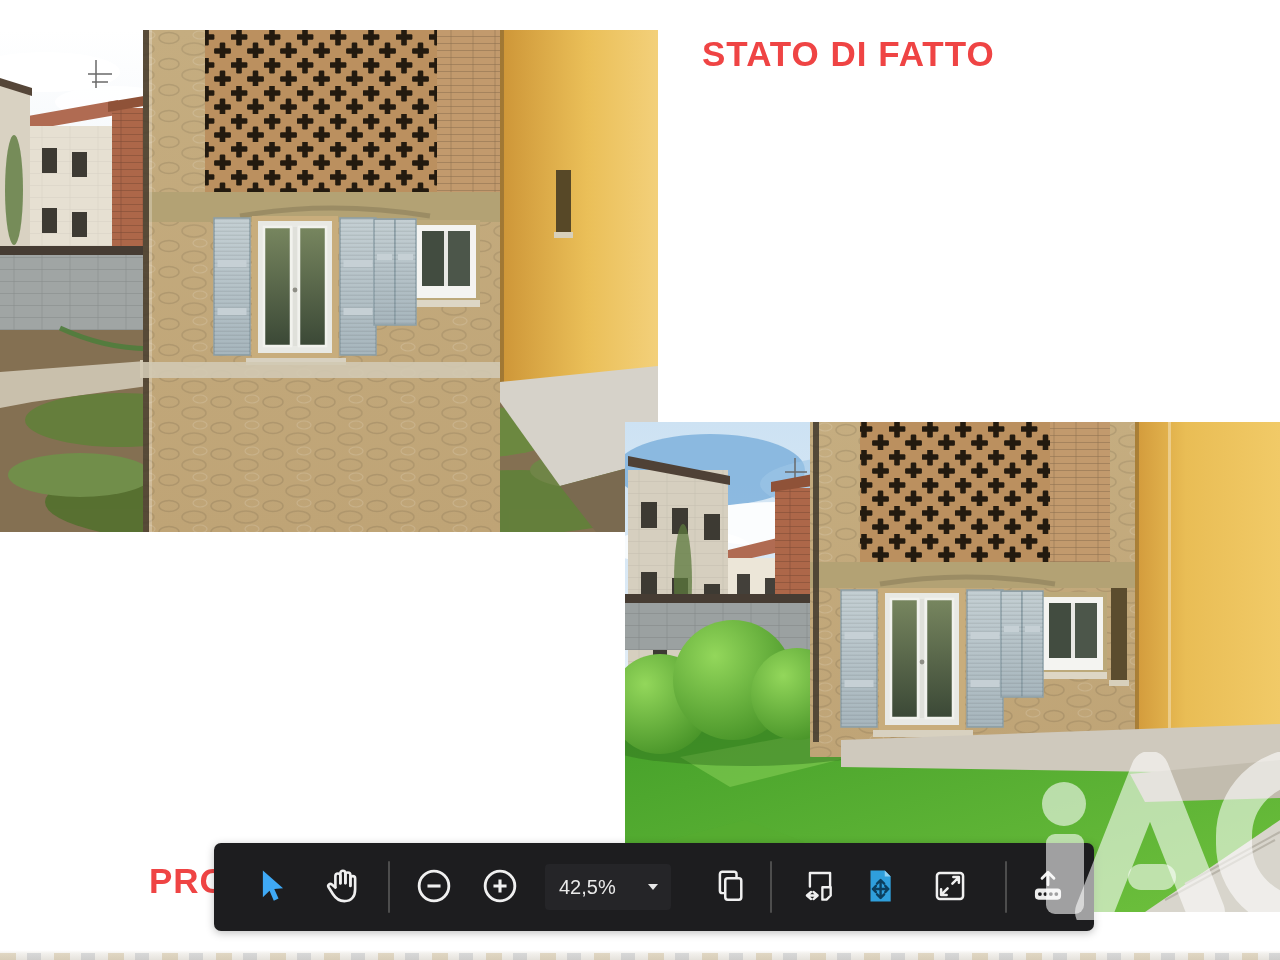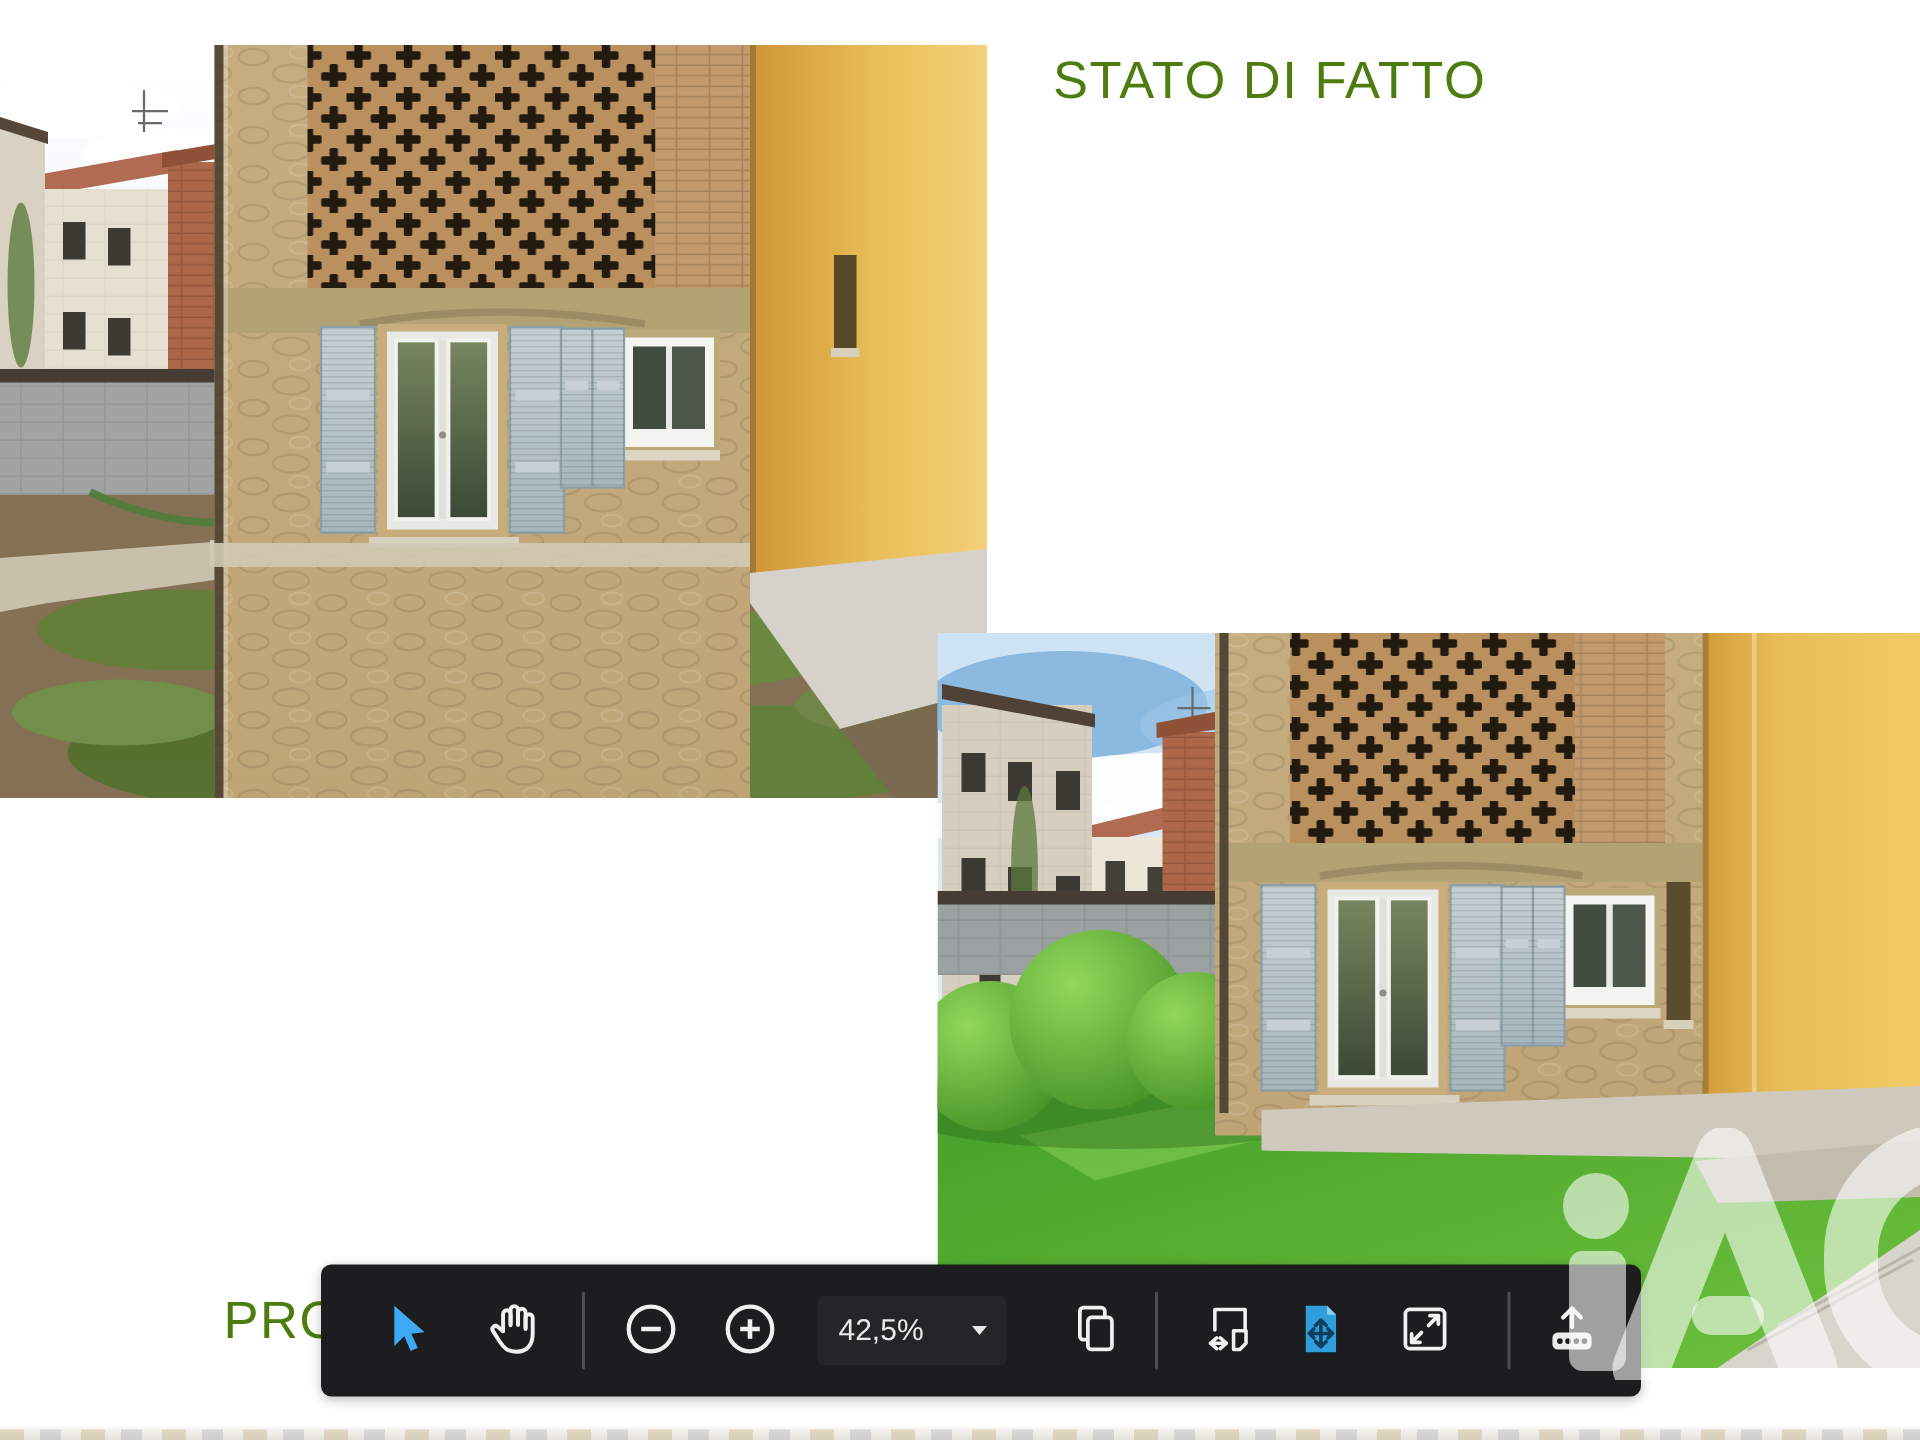--- a/index.html
+++ b/index.html
@@ -1,19 +1,19 @@
 <!DOCTYPE html>
 <html><head>
 <meta charset="utf-8">
 <style>
   html,body{margin:0;padding:0;background:#888;}
   .screen{position:relative;width:1280px;height:960px;background:#fff;overflow:hidden;
           font-family:"Liberation Sans",sans-serif;}
   .photos-svg{position:absolute;left:0;top:0;z-index:2;}
-  .heading{position:absolute;color:#4d7c0f;font-weight:400;letter-spacing:1px;z-index:4;white-space:nowrap;}
+  .heading{position:absolute;color:#ef4444;font-weight:700;letter-spacing:1px;z-index:4;white-space:nowrap;}
   .heading-top{left:702px;top:34px;font-size:35px;}
   .heading-bottom{left:149px;top:861px;font-size:35px;}
   .toolbar{position:absolute;left:214px;top:843px;width:880px;height:88px;background:#1d1d1f;
            border-radius:7px;z-index:20;box-shadow:0 2px 8px rgba(0,0,0,.25);}
   .tbtn{position:absolute;top:50%;transform:translateY(-50%);width:40px;height:40px;border:none;background:none;
         padding:0;display:flex;align-items:center;justify-content:center;cursor:pointer;}
   .tdiv{position:absolute;top:18px;width:2px;height:52px;background:#4d4d4d;border-radius:1px;}
   .zoombox{position:absolute;left:331px;top:50%;transform:translateY(-50%);width:126px;height:46px;
            background:#252528;border:none;border-radius:4px;display:flex;align-items:center;
            justify-content:space-between;padding:0 12px 0 14px;cursor:pointer;}

